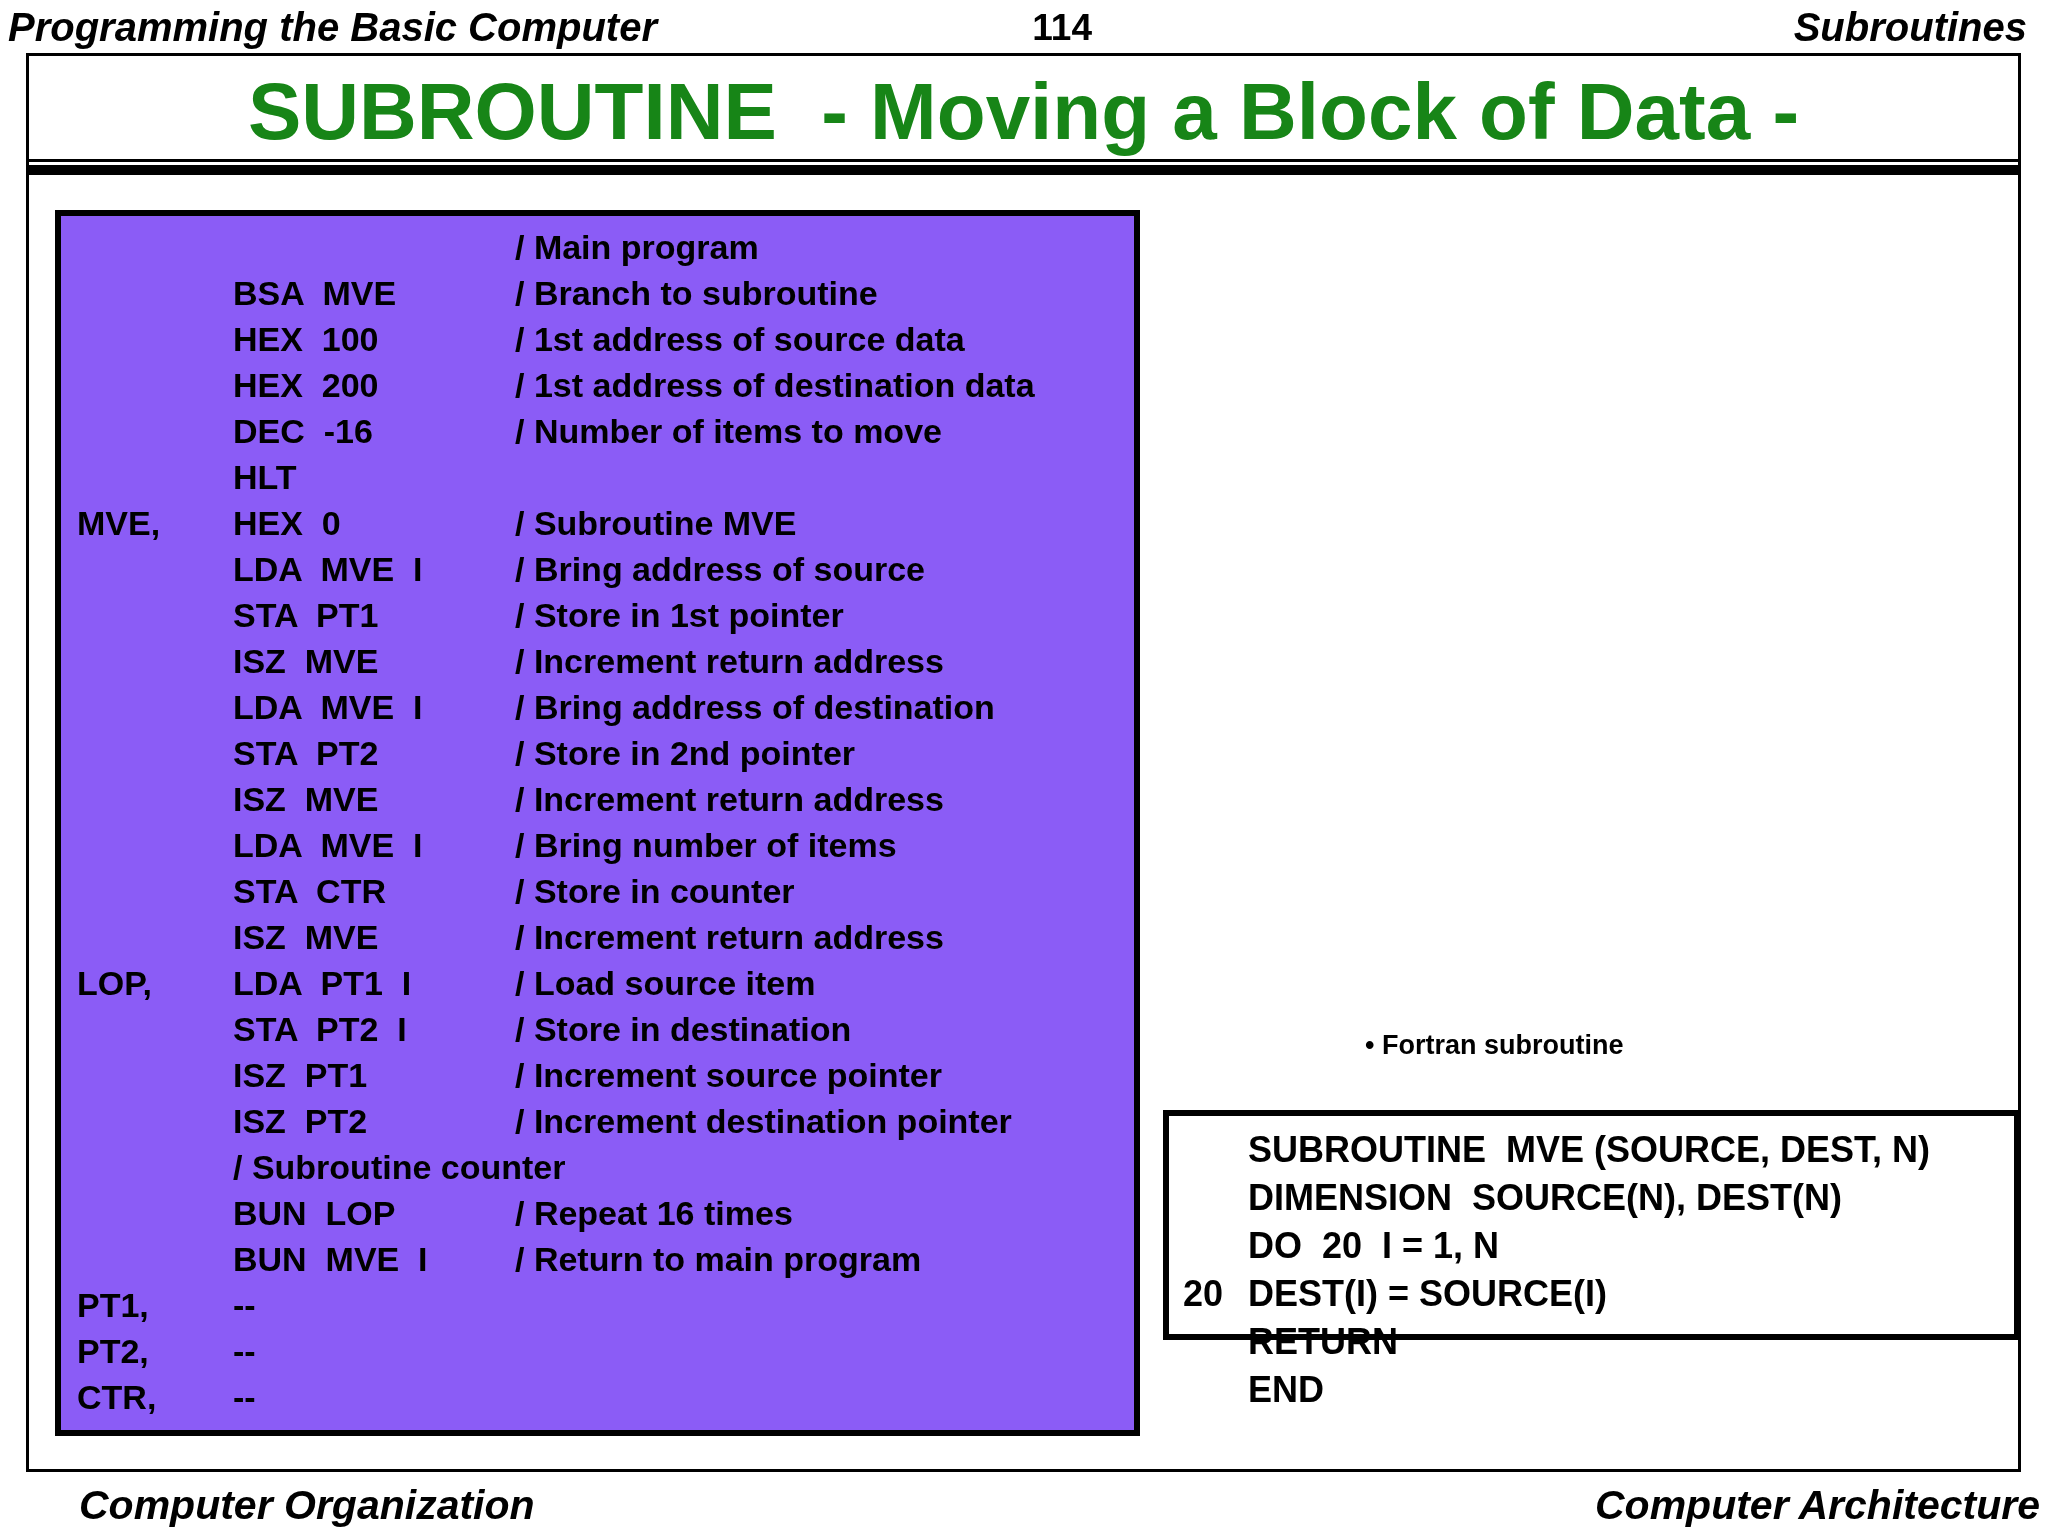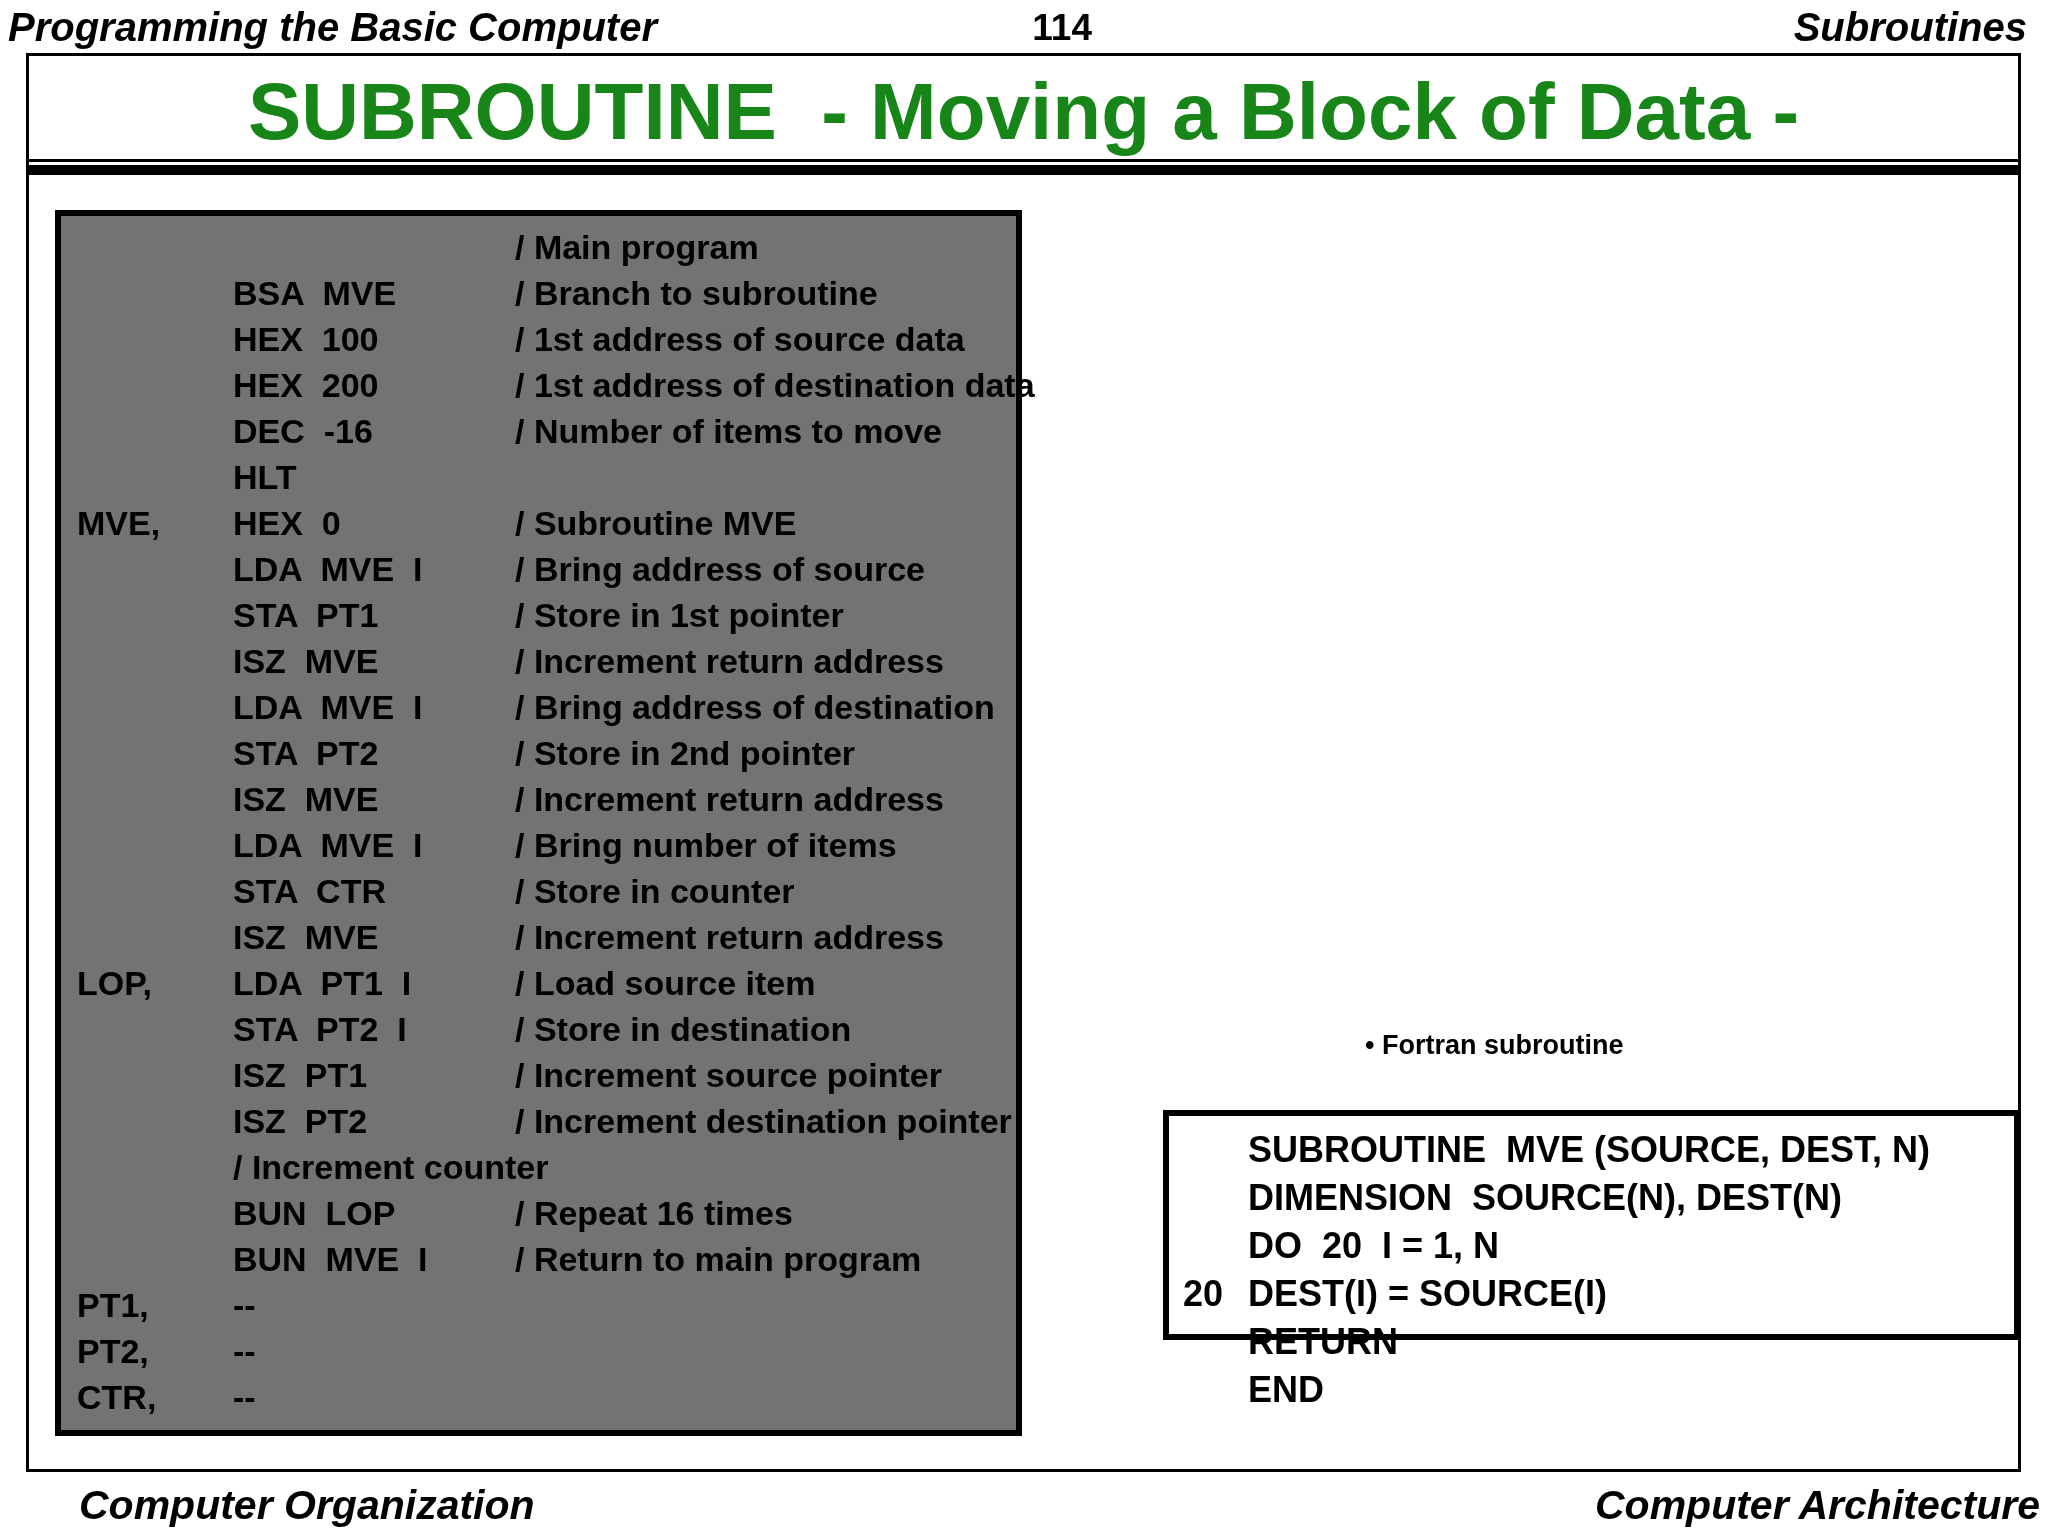--- a/index.html
+++ b/index.html
@@ -37,25 +37,25 @@
     display: flex; align-items: center; justify-content: center;
     font-weight: 700; font-size: 80px; white-space: pre;
   }
   .thick-bar {
     height: 10px; margin-top: 3px;
     background: #000;
   }
   
   .code-box {
     position: absolute; left: 55px; top: 210px;
-    width: 967px; height: 1226px;
+    width: 1085px; height: 1226px;
     border: 6px solid #000;
     padding: 8px 0 0 16px;
     font-weight: 700; font-size: 34px;
-    background: #737373;
+    background: #8b5cf6;
   }
   .code-row {
     display: grid;
     grid-template-columns: 156px 282px 1fr;
     height: 46px; line-height: 46px;
     white-space: pre;
     overflow: visible;
   }
   
   .fortran-bullet {
@@ -217,21 +217,21 @@
     </div>
 
     <div class="code-row">
       <span></span>
       <span>ISZ  PT2</span>
       <span>/ Increment destination pointer</span>
     </div>
 
     <div class="code-row">
       <span></span>
-      <span>/ Increment counter</span>
+      <span>/ Subroutine counter</span>
     </div>
 
     <div class="code-row">
       <span></span>
       <span>BUN  LOP</span>
       <span>/ Repeat 16 times</span>
     </div>
 
     <div class="code-row">
       <span></span>

